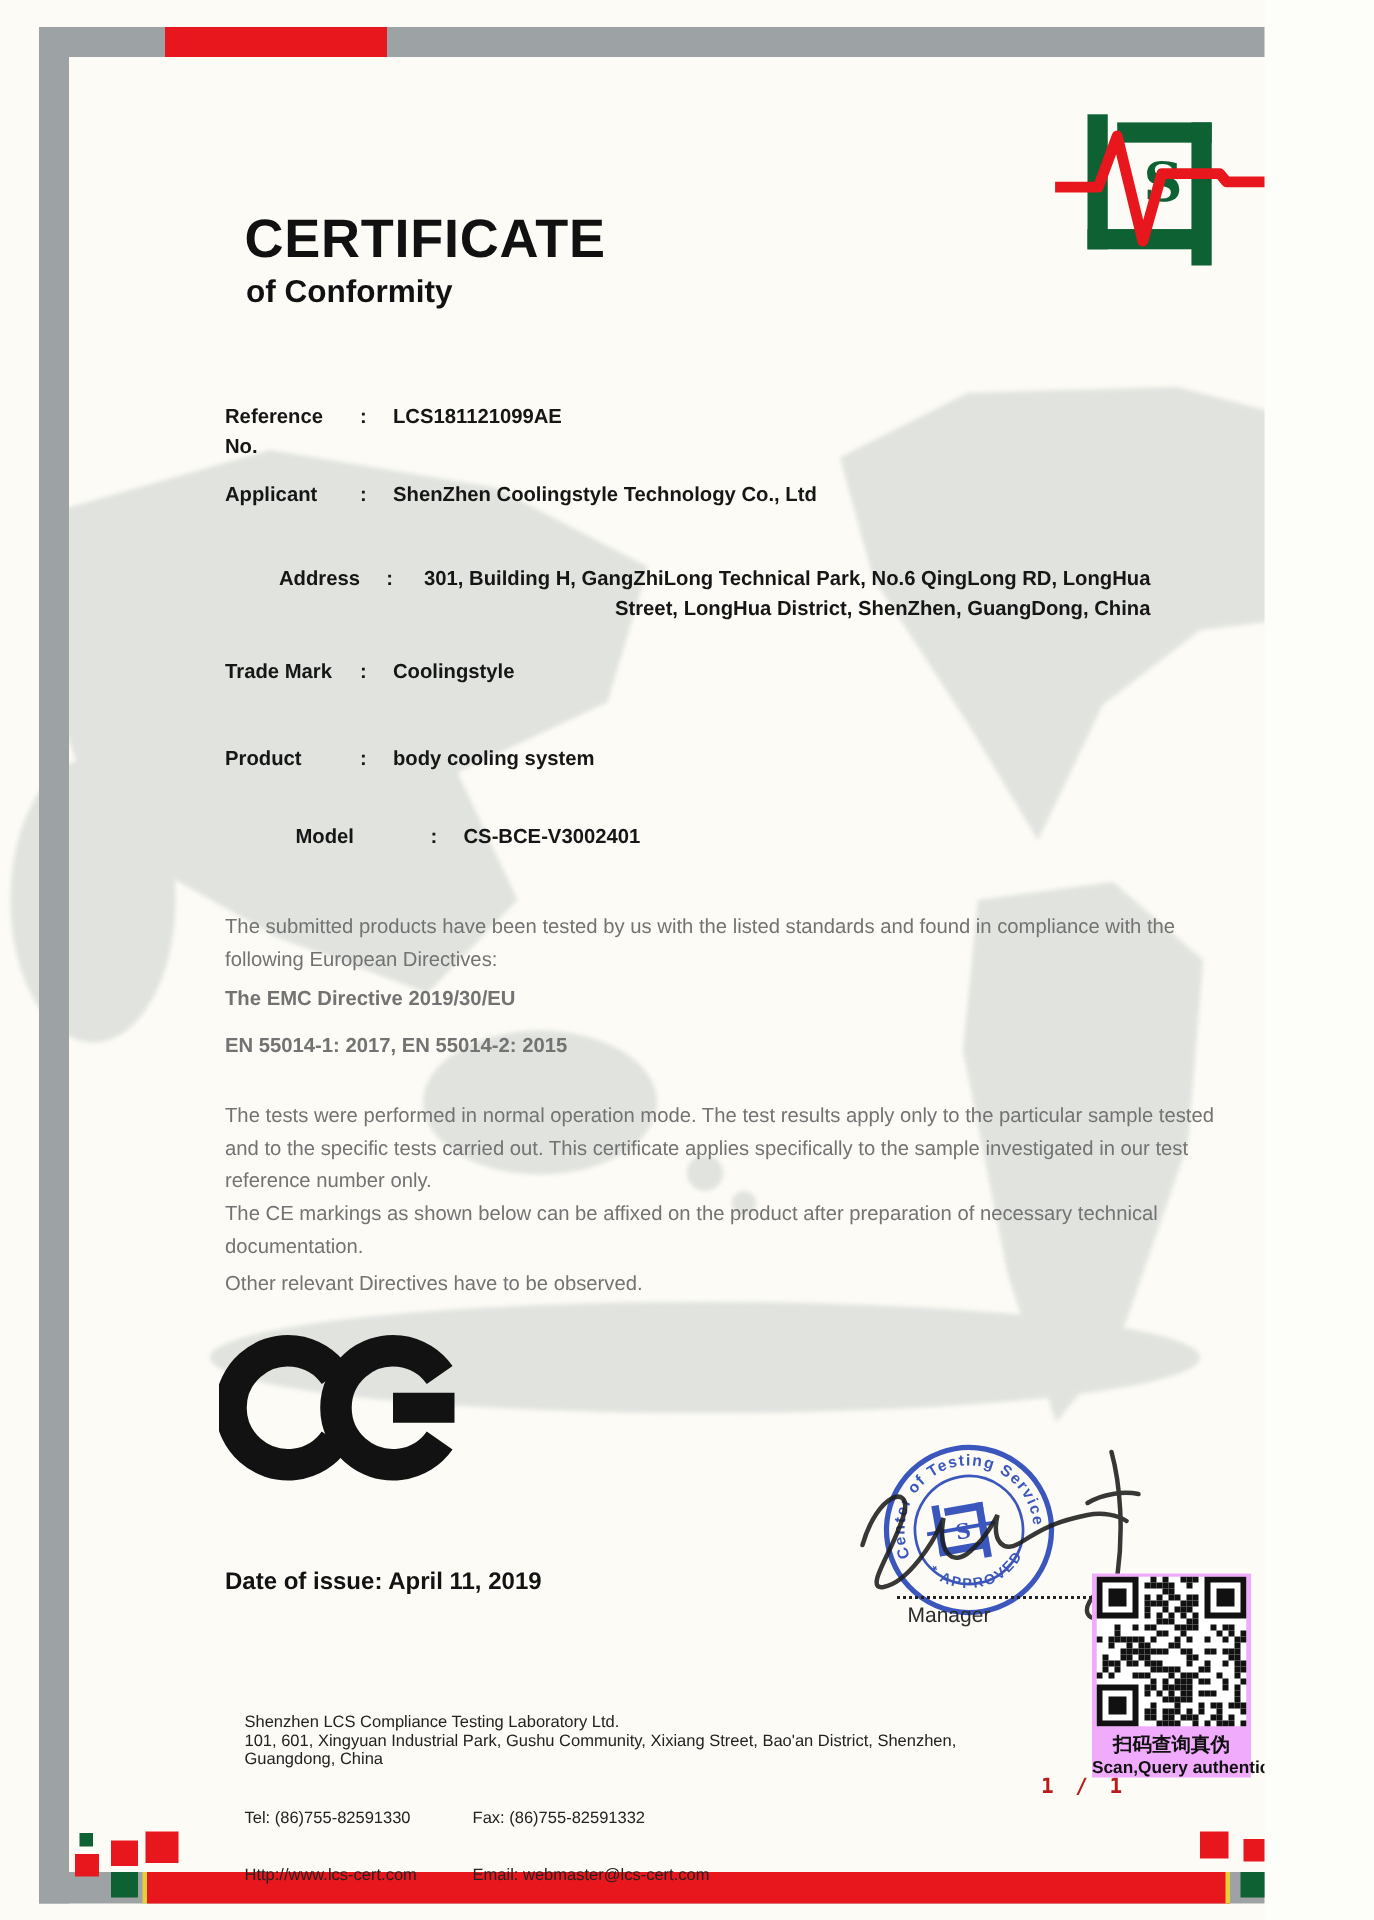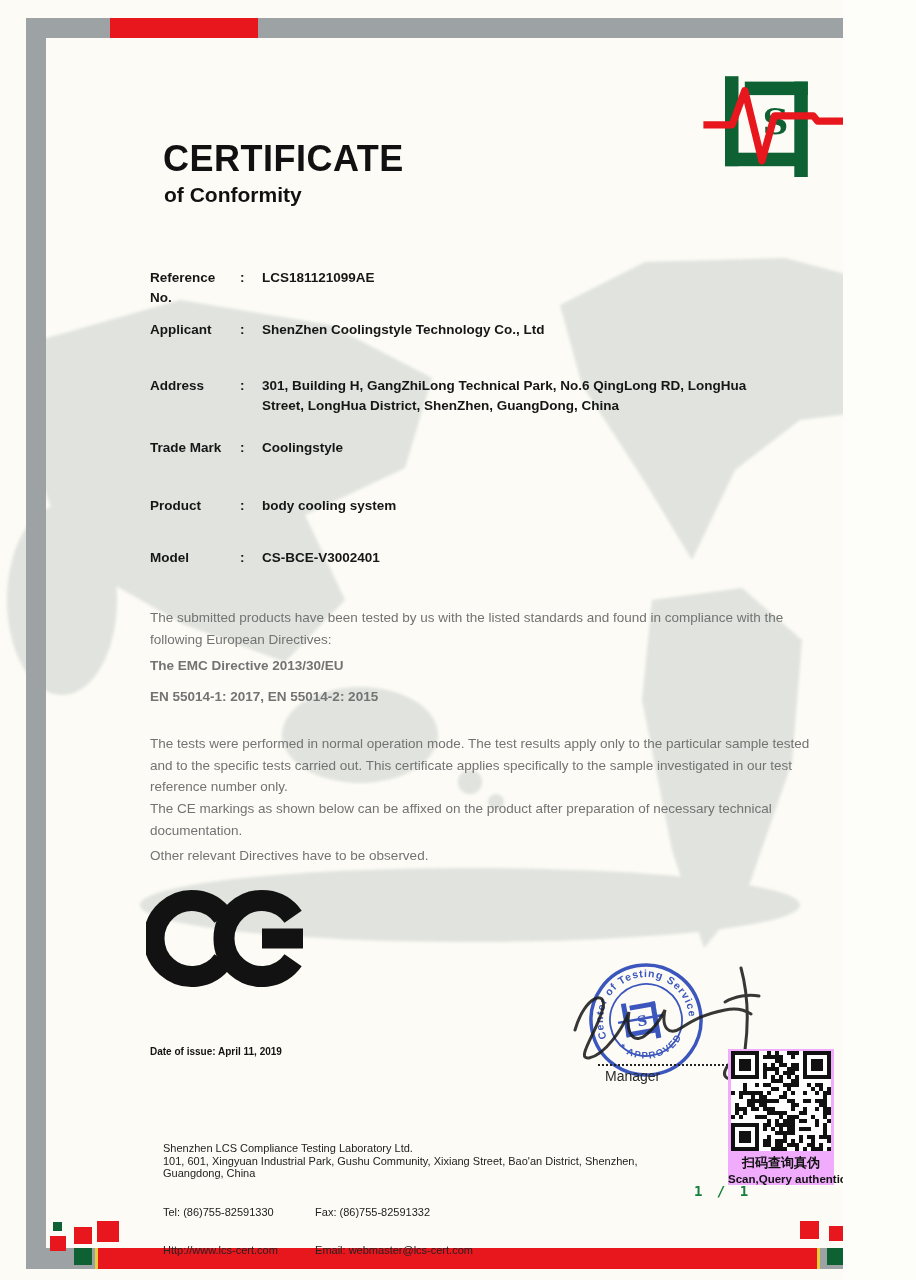--- a/index.html
+++ b/index.html
@@ -22,31 +22,31 @@
   .frow{position:absolute;left:150px;font-size:13.5px;font-weight:bold;color:#161616;line-height:20px;}
   .frow .lbl{display:inline-block;width:90px;vertical-align:top;}
   .frow .col{display:inline-block;width:22px;vertical-align:top;}
   .frow .val{display:inline-block;width:505px;vertical-align:top;}
   
   .para{position:absolute;left:150px;width:668px;font-size:13.5px;line-height:21.5px;color:#737373;}
   .para.b{font-weight:bold;}
   
   .ce{position:absolute;left:146px;top:882px;width:160px;height:112px;}
   
-  .date{position:absolute;left:150px;top:1046px;font-size:10px;font-weight:bold;color:#131313;}
+  .date{position:absolute;left:150px;top:1046px;font-size:16px;font-weight:bold;color:#131313;}
   .stamp{position:absolute;left:566px;top:940px;width:160px;height:160px;opacity:.92;}
   .sig{position:absolute;left:555px;top:950px;width:220px;height:150px;}
   .dotline{position:absolute;left:598px;top:1050px;width:130px;height:14px;border-bottom:2px dotted #222;}
   .manager{position:absolute;left:605px;top:1068px;width:110px;font-size:14px;color:#2b2b2b;}
   .qrwrap{position:absolute;left:728px;top:1049px;width:106px;background:#f0abfc;text-align:center;}
   .qr{width:100px;height:100px;display:block;margin:2px auto 0;}
   .qrcn{font-size:13px;font-weight:bold;color:#111;margin-top:3px;}
   .qren{font-size:11.5px;font-weight:bold;color:#111;margin-top:1px;white-space:nowrap;}
   .pagenum{position:absolute;left:694px;top:1183px;font-family:"DejaVu Sans Mono",monospace;
-           font-size:14px;font-weight:bold;letter-spacing:3px;color:#15803d;}
+           font-size:14px;font-weight:bold;letter-spacing:3px;color:#b91c1c;}
   
   .footer{position:absolute;left:163px;top:1142px;font-size:11px;line-height:12.5px;color:#222;}
   .footer .cols span{display:inline-block;margin-top:26px;}
   .footer .c1{width:149px;}
 </style>
 </head>
 <body>
 
 <div class="page">
 
@@ -97,35 +97,35 @@
 
   <div class="title1">CERTIFICATE</div>
   <div class="title2">of Conformity</div>
 
   <div class="frow" style="top:268px;">
     <span class="lbl">Reference No.</span><span class="col">:</span><span class="val">LCS181121099AE</span>
   </div>
   <div class="frow" style="top:320px;">
     <span class="lbl">Applicant</span><span class="col">:</span><span class="val">ShenZhen Coolingstyle Technology Co., Ltd</span>
   </div>
-  <div class="frow" style="top:376px;">
+  <div class="frow" style="top:376px;text-align:right;">
     <span class="lbl">Address</span><span class="col">:</span><span class="val">301, Building H, GangZhiLong Technical Park, No.6 QingLong RD, LongHua Street, LongHua District, ShenZhen, GuangDong, China</span>
   </div>
   <div class="frow" style="top:438px;">
     <span class="lbl">Trade Mark</span><span class="col">:</span><span class="val">Coolingstyle</span>
   </div>
   <div class="frow" style="top:496px;">
     <span class="lbl">Product</span><span class="col">:</span><span class="val">body cooling system</span>
   </div>
-  <div class="frow" style="top:548px;">
+  <div class="frow" style="top:548px;margin-left:47px;">
     <span class="lbl">Model</span><span class="col">:</span><span class="val">CS-BCE-V3002401</span>
   </div>
 
   <div class="para" style="top:607px;">The submitted products have been tested by us with the listed standards and found in compliance with the following European Directives:</div>
-  <div class="para b" style="top:655px;">The EMC Directive 2013/30/EU</div>
+  <div class="para b" style="top:655px;">The EMC Directive 2019/30/EU</div>
   <div class="para b" style="top:686px;">EN 55014-1: 2017, EN 55014-2: 2015</div>
   <div class="para" style="top:733px;">The tests were performed in normal operation mode. The test results apply only to the particular sample tested and to the specific tests carried out. This certificate applies specifically to the sample investigated in our test reference number only.</div>
   <div class="para" style="top:798px;">The CE markings as shown below can be affixed on the product after preparation of necessary technical documentation.</div>
   <div class="para" style="top:845px;">Other relevant Directives have to be observed.</div>
 
   <svg class="ce" viewBox="0 0 160 105">
     <g stroke="#121212" stroke-width="21" fill="none">
       <path d="M 77.1 31.2 A 38 38 0 1 0 77.1 74.8"></path>
       <path d="M 147.1 31.2 A 38 38 0 1 0 147.1 74.8"></path>
       <path d="M 116 53 L 157 53" stroke-width="20"></path>

